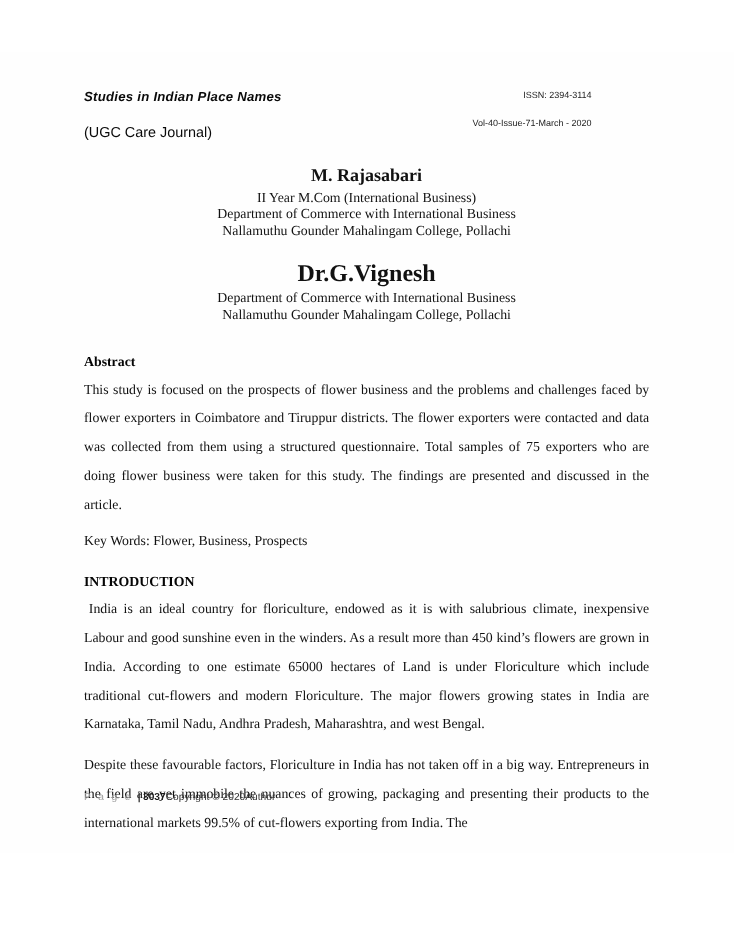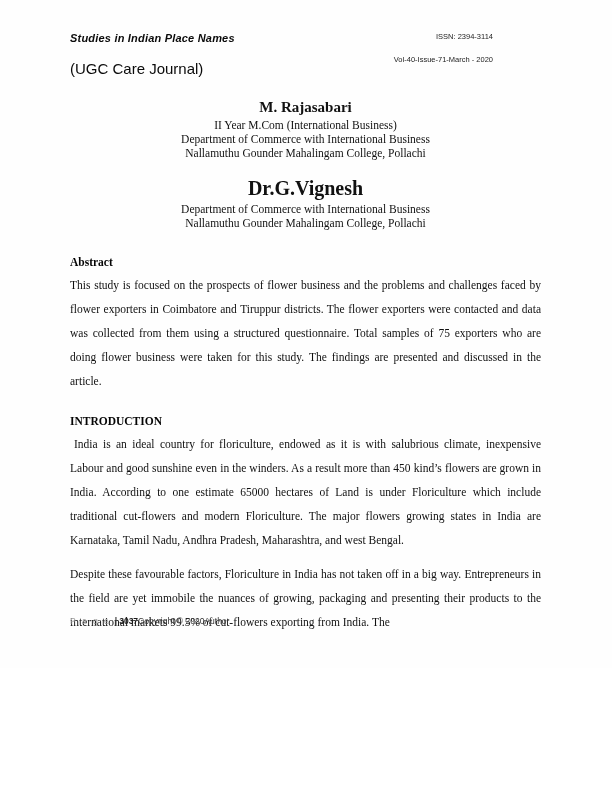--- a/index.html
+++ b/index.html
@@ -10,39 +10,40 @@
   .page {
     position: relative;
     width: 612px;
     height: 668px;
     background: #fefefe;
     color: #111111;
     font-family: "Liberation Serif", serif;
     overflow: hidden;
     box-sizing: border-box;
     padding: 32px 71px 16px 70px;
+    margin-top: 43px;
   }
   
   .header {
     display: flex;
     justify-content: space-between;
     align-items: flex-start;
   }
   .header-left { text-align: left; }
   .journal-name {
     font-family: "Liberation Sans", sans-serif;
     font-weight: 700;
     font-style: italic;
     font-size: 11px;
     letter-spacing: 0.2px;
     color: #0a0a0a;
   }
   .journal-subtitle {
     font-family: "Liberation Sans", sans-serif;
-    font-size: 15px;
+    font-size: 12px;
     margin-top: 16px;
     color: #0a0a0a;
   }
   .header-right {
     text-align: right;
     margin-right: 48px;
     font-family: "Liberation Sans", sans-serif;
     font-size: 7.5px;
     color: #222222;
   }
@@ -142,20 +143,21 @@
   <div class="author-block author-block-2">
     <div class="author-name-2">Dr.G.Vignesh</div>
     <div class="author-line">Department of Commerce with International Business</div>
     <div class="author-line">Nallamuthu Gounder Mahalingam College, Pollachi</div>
   </div>
 
   <div class="section-heading abstract-heading">Abstract</div>
 
   <p class="body-para abstract-para">This study is focused on the prospects of flower business and the problems and challenges faced by flower exporters in Coimbatore and Tiruppur districts. The flower exporters were contacted and data was collected from them using a structured questionnaire. Total samples of 75 exporters who are doing flower business were taken for this study. The findings are presented and discussed in the article.</p>
 
+  <div class="keywords-line">Key Words: Flower, Business, Prospects</div>
 
   <div class="section-heading intro-heading">INTRODUCTION</div>
 
   <p class="body-para intro-para">India is an ideal country for floriculture, endowed as it is with salubrious climate, inexpensive Labour and good sunshine even in the winders. As a result more than 450 kind’s flowers are grown in India. According to one estimate 65000 hectares of Land is under Floriculture which include traditional cut-flowers and modern Floriculture. The major flowers growing states in India are Karnataka, Tamil Nadu, Andhra Pradesh, Maharashtra, and west Bengal.</p>
 
   <p class="body-para second-para">Despite these favourable factors, Floriculture in India has not taken off in a big way. Entrepreneurs in the field are yet immobile the nuances of growing, packaging and presenting their products to the international markets 99.5% of cut-flowers exporting from India. The</p>
 
   <div class="footer">
     <div class="footer-left">
       <span class="page-label">P a g e</span><span class="page-sep">|</span><span class="page-number">3037</span>

